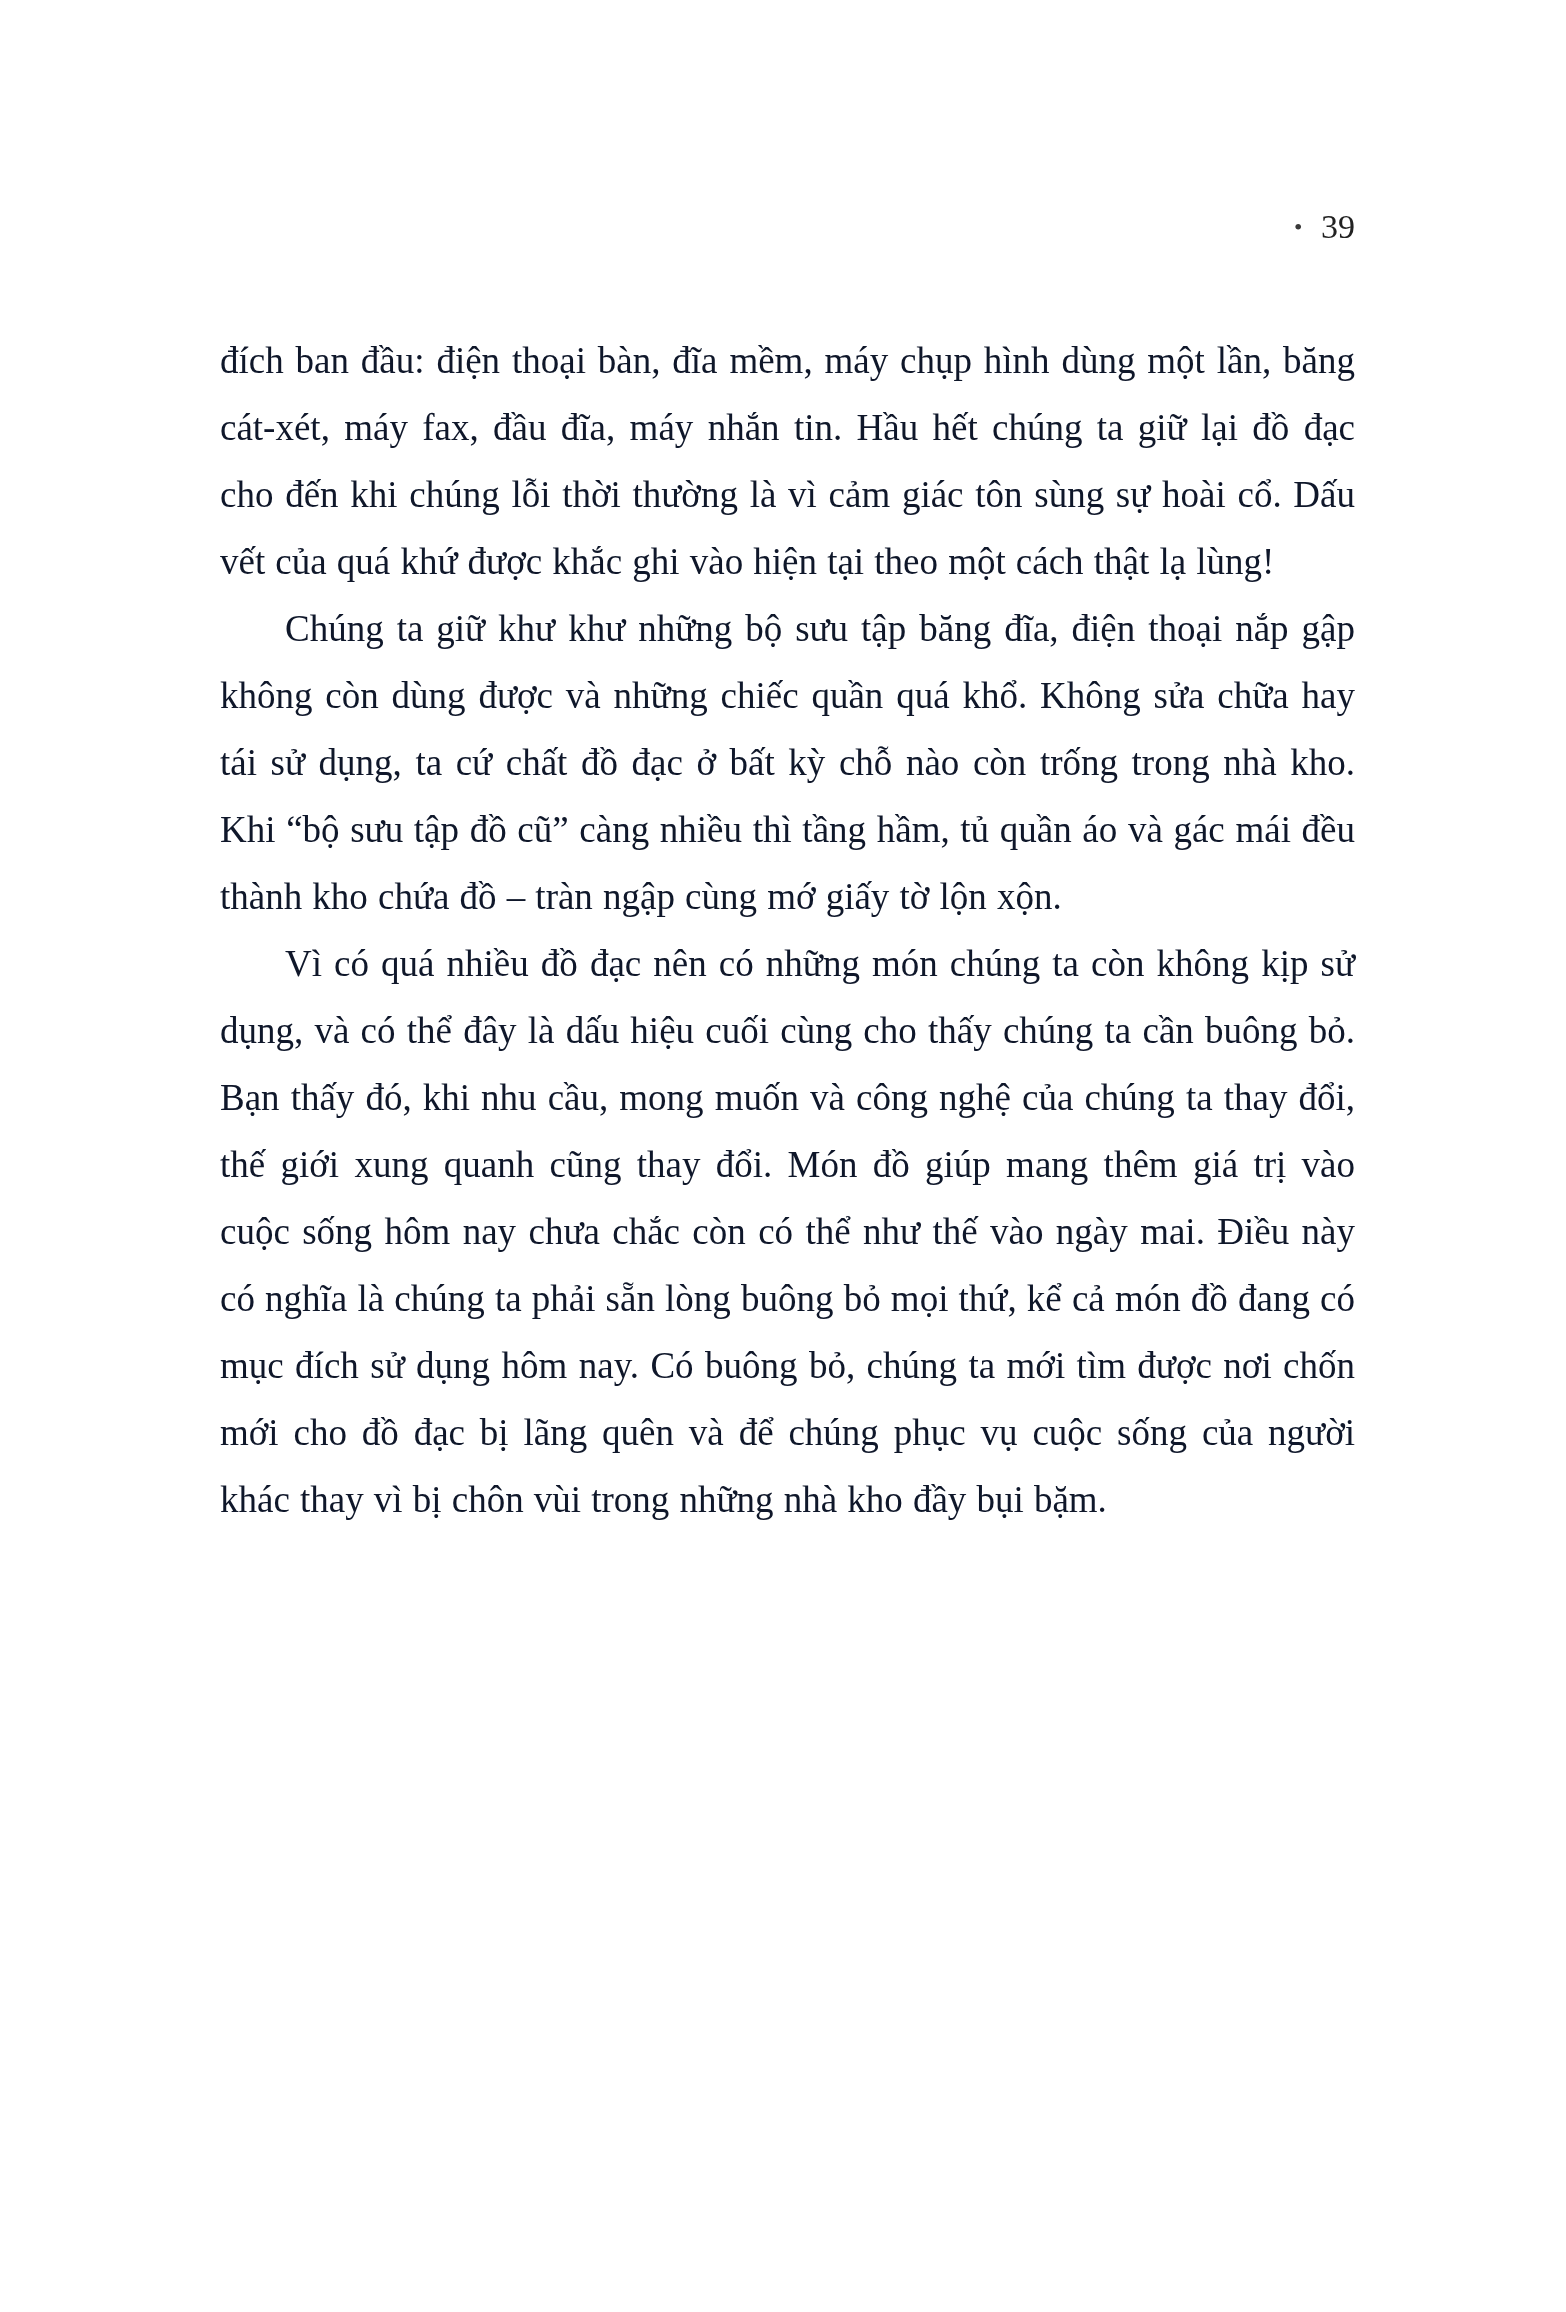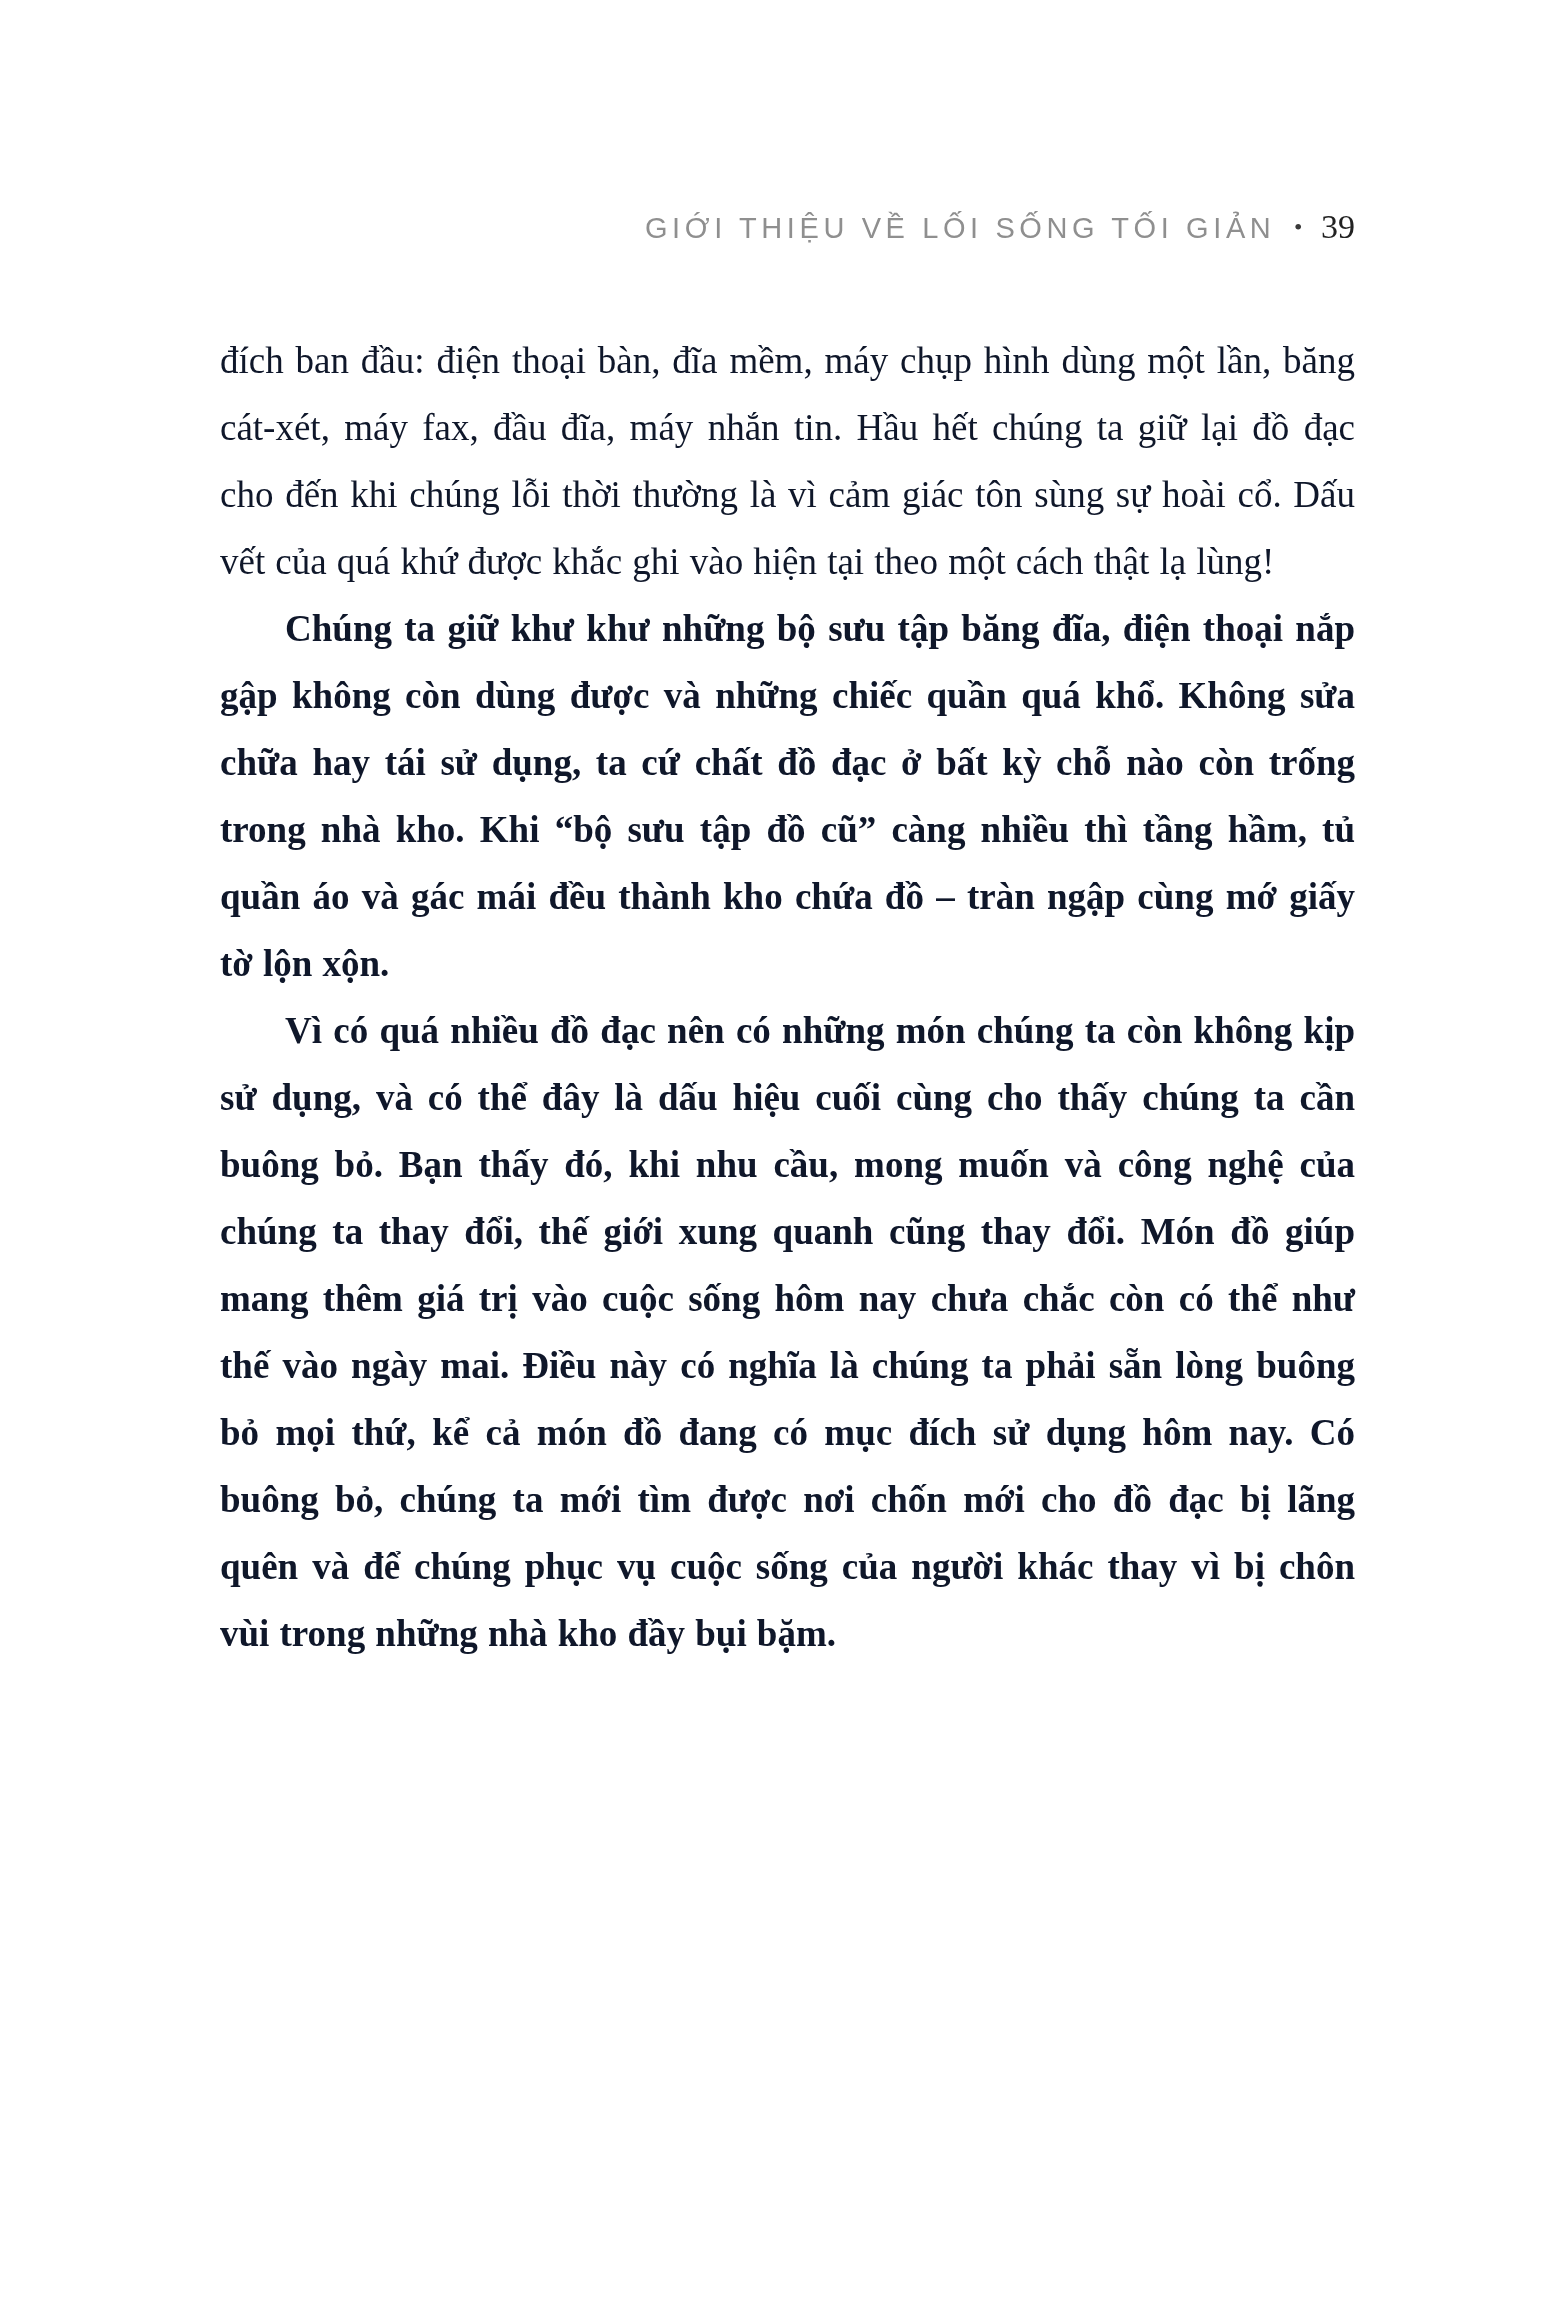--- a/index.html
+++ b/index.html
@@ -66,30 +66,28 @@
   .content p {
     font-size: 37px;
     line-height: 67px;
     text-align: justify;
     color: #0f172a;
     word-spacing: 0.9px;
   }
 
   .content p.indent {
     text-indent: 65px;
-    font-weight: bold;
   }
 </style>
 </head>
 <body>
 
 <div class="page">
 
   <div class="running-header">
-    <span class="header-title">GIỚI THIỆU VỀ LỐI SỐNG TỐI GIẢN</span>
     <span class="header-bullet">•</span>
     <span class="header-page">39</span>
   </div>
 
   <div class="content">
     <p>đích ban đầu: điện thoại bàn, đĩa mềm, máy chụp hình dùng một lần, băng cát-xét, máy fax, đầu đĩa, máy nhắn tin. Hầu hết chúng ta giữ lại đồ đạc cho đến khi chúng lỗi thời thường là vì cảm giác tôn sùng sự hoài cổ. Dấu vết của quá khứ được khắc ghi vào hiện tại theo một cách thật lạ lùng!</p>
     <p class="indent">Chúng ta giữ khư khư những bộ sưu tập băng đĩa, điện thoại nắp gập không còn dùng được và những chiếc quần quá khổ. Không sửa chữa hay tái sử dụng, ta cứ chất đồ đạc ở bất kỳ chỗ nào còn trống trong nhà kho. Khi “bộ sưu tập đồ cũ” càng nhiều thì tầng hầm, tủ quần áo và gác mái đều thành kho chứa đồ – tràn ngập cùng mớ giấy tờ lộn xộn.</p>
     <p class="indent">Vì có quá nhiều đồ đạc nên có những món chúng ta còn không kịp sử dụng, và có thể đây là dấu hiệu cuối cùng cho thấy chúng ta cần buông bỏ. Bạn thấy đó, khi nhu cầu, mong muốn và công nghệ của chúng ta thay đổi, thế giới xung quanh cũng thay đổi. Món đồ giúp mang thêm giá trị vào cuộc sống hôm nay chưa chắc còn có thể như thế vào ngày mai. Điều này có nghĩa là chúng ta phải sẵn lòng buông bỏ mọi thứ, kể cả món đồ đang có mục đích sử dụng hôm nay. Có buông bỏ, chúng ta mới tìm được nơi chốn mới cho đồ đạc bị lãng quên và để chúng phục vụ cuộc sống của người khác thay vì bị chôn vùi trong những nhà kho đầy bụi bặm.</p>
   </div>
 

